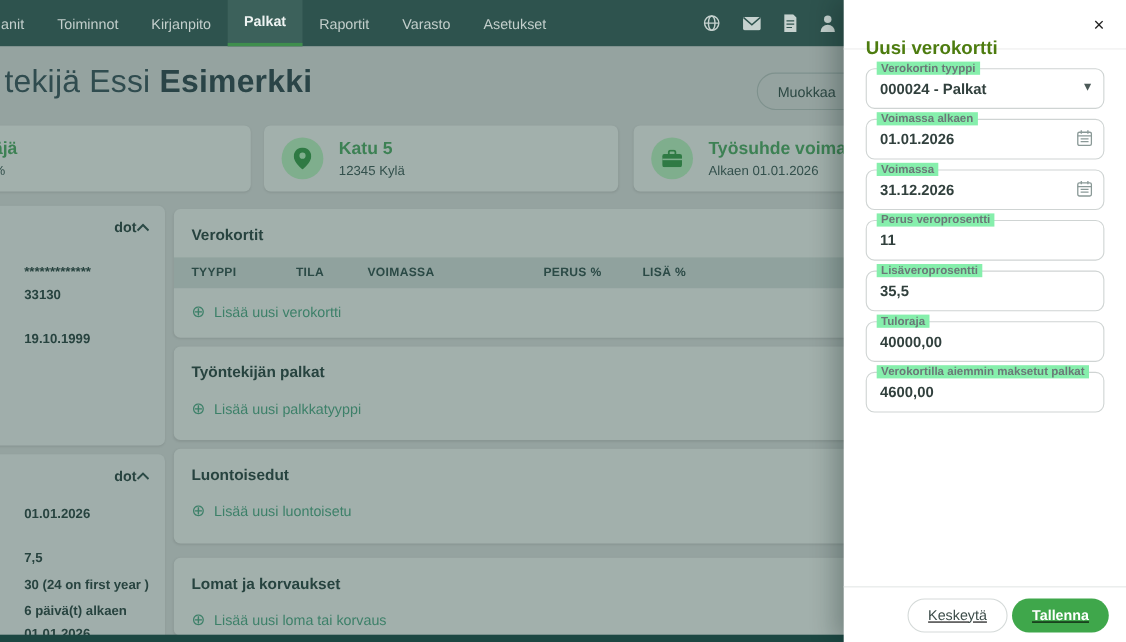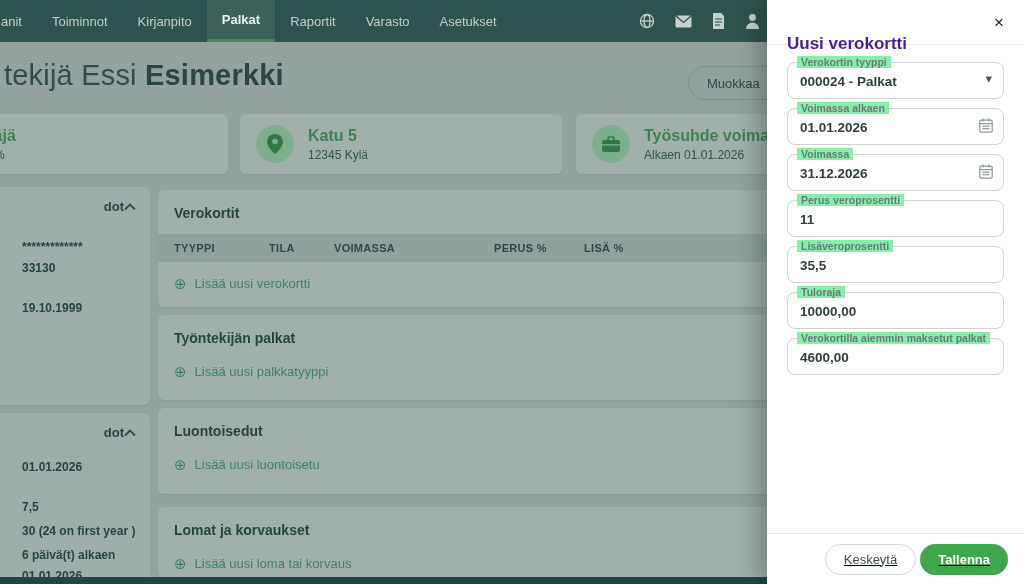--- a/index.html
+++ b/index.html
@@ -53,21 +53,21 @@
   .tbl-head span { font-size:11px; font-weight:bold; color:#2b4a46; letter-spacing:0.3px; }
   .th-c1 { width:95px; } .th-c2 { width:65px; } .th-c3 { width:160px; } .th-c4 { width:90px; } .th-c5 { width:80px; }
   .add-link { display:flex; align-items:center; gap:8px; padding:14px 16px; font-size:13px; color:#3d8069; cursor:pointer; }
   .add-link .plus { font-size:15px; line-height:1; }
 
   .bottom-bar { position:absolute; left:0; right:0; bottom:0; height:7px; background:#1c4742; }
 
   
   .drawer { position:absolute; top:0; right:0; width:257px; height:584px; background:#ffffff; z-index:10; box-shadow:-8px 0 22px rgba(10,25,22,0.30); display:flex; flex-direction:column; }
   .drawer-head { height:45px; flex:0 0 auto; display:flex; align-items:center; justify-content:space-between; padding:0 20px; border-bottom:1px solid #ededed; }
-  .drawer-title { font-size:17px; font-weight:bold; color:#4c1d95;margin-top:43px; }
+  .drawer-title { font-size:17px; font-weight:bold; color:#4d7c0f;margin-top:43px; }
   .drawer-close { font-size:17px; color:#222; cursor:pointer; line-height:1; }
   .drawer-body { padding:17px 20px 0 20px; flex:1 1 auto; }
   .field { position:relative; border:1px solid #cfd4d3; border-radius:8px; height:37px; margin-bottom:9px; padding:9px 30px 0 12px; cursor:text; background:#fff; }
   .field-label { position:absolute; top:-7px; left:9px; background:#86efac; padding:0 4px; font-size:10.5px; color:#6a7877; white-space:nowrap;font-weight:bold; }
   .field-value { font-size:13.5px; font-weight:bold; color:#31403d; white-space:nowrap; }
   .field-icon { position:absolute; right:10px; top:9px; color:#8a9997; }
   .field-caret { position:absolute; right:11px; top:8px; color:#4c5a58; font-size:13px; }
   .drawer-foot { flex:0 0 auto; height:51px; border-top:1px solid #e3e7e6; display:flex; align-items:center; justify-content:flex-end; gap:4px; padding:0 16px;text-decoration:underline; }
   .btn { height:31px; border-radius:16px; font-size:13px; padding:0 18px; cursor:pointer; border:none; font-family:inherit; }
   .btn-cancel { background:#fff; border:1px solid #d5dad9; color:#3c4c49; }
@@ -279,21 +279,21 @@
         <span class="field-value">11</span>
       </div>
 
       <div class="field">
         <span class="field-label">Lisäveroprosentti</span>
         <span class="field-value">35,5</span>
       </div>
 
       <div class="field">
         <span class="field-label">Tuloraja</span>
-        <span class="field-value">10000,00</span>
+        <span class="field-value">40000,00</span>
       </div>
 
       <div class="field">
         <span class="field-label">Verokortilla aiemmin maksetut palkat</span>
         <span class="field-value">4600,00</span>
       </div>
 
     </div>
     <div class="drawer-foot">
       <button class="btn btn-cancel">Keskeytä</button>

